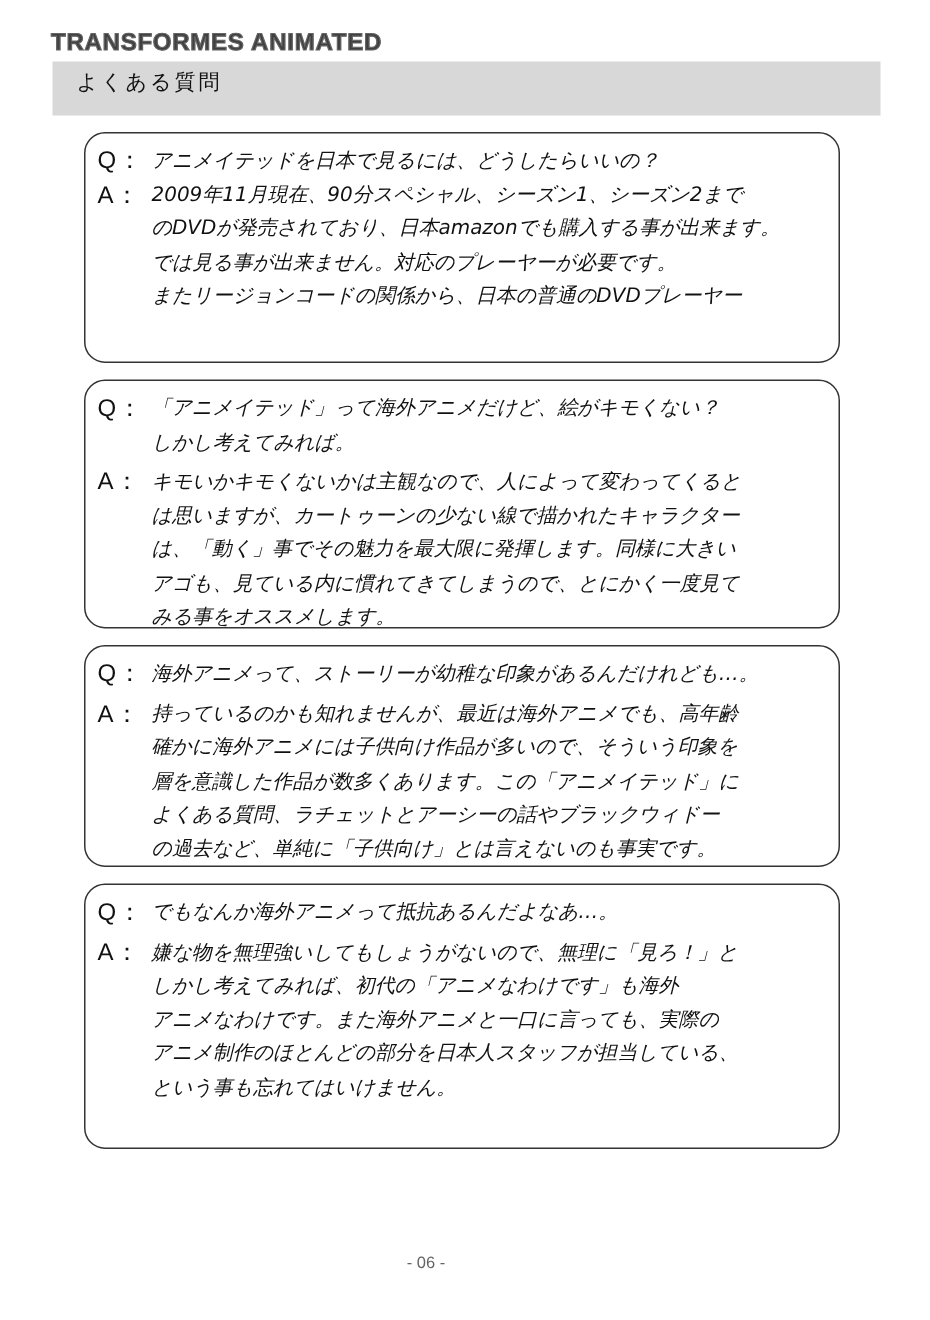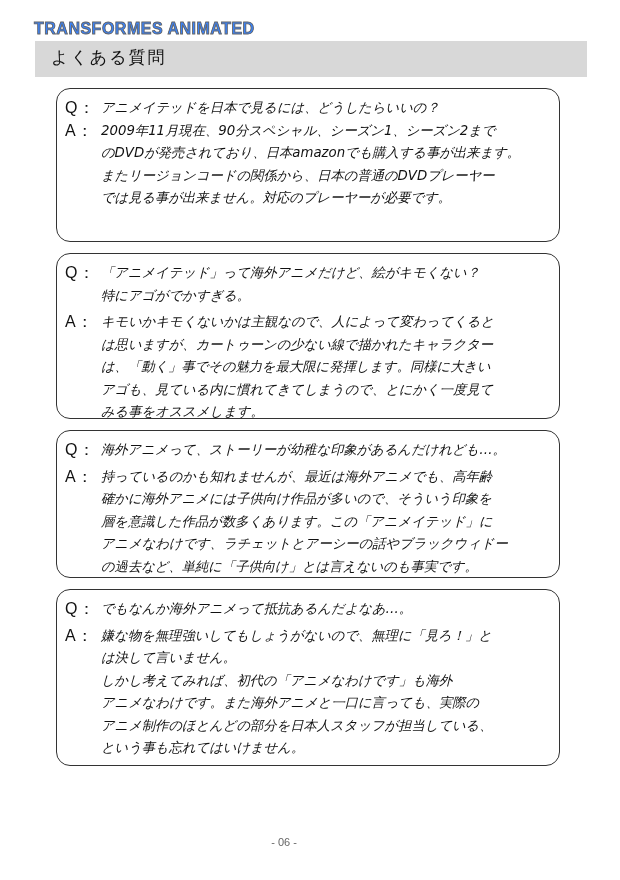--- a/index.html
+++ b/index.html
@@ -4,31 +4,31 @@
   <style>
     html, body { margin: 0; padding: 0; background: #ffffff; }
     body {
       width: 620px; height: 880px; position: relative; overflow: hidden;
       font-family: "DejaVu Sans", sans-serif; color: #111;
     }
     .brand {
       position: absolute; left: 34px; top: 20px;
       font-family: "Liberation Sans", sans-serif; font-weight: bold;
       font-size: 16px; letter-spacing: 0.5px;
-      color: #3b82f6;
+      color: #404040;
       -webkit-text-stroke: 0.8px #666;
       text-shadow: 0 0 0 #666;
     }
     .title-bar {
       position: absolute; left: 35px; top: 41px; width: 552px; height: 36px;
       background: #d8d8d8;
     }
     .title-bar span {
       position: absolute; left: 16px; top: 5px;
-      font-size: 17px; letter-spacing: 2px; color: #111;
+      font-size: 14px; letter-spacing: 2px; color: #111;
     }
     .qa-box {
       position: absolute; left: 56px; width: 504px;
       border: 1.3px solid #333; border-radius: 14px;
       background: #fff;
       box-sizing: border-box;
       padding: 8px 8px 8px 8px;
     }
     .row { display: flex; align-items: flex-start; font-size: 13.3px; line-height: 22.5px; }
     .row + .row { margin-top: 4px; }
@@ -59,32 +59,32 @@
     <span class="mark">Q：</span>
     <div class="lines">
       <div class="line">アニメイテッドを日本で見るには、どうしたらいいの？</div>
     </div>
   </div>
   <div class="row" style="margin-top:0">
     <span class="mark">A：</span>
     <div class="lines">
       <div class="line">2009年11月現在、90分スペシャル、シーズン1、シーズン2まで</div>
       <div class="line">のDVDが発売されており、日本amazonでも購入する事が出来ます。</div>
+      <div class="line">では見る事が出来ません。対応のプレーヤーが必要です。</div>
       <div class="line">またリージョンコードの関係から、日本の普通のDVDプレーヤー</div>
-      <div class="line">では見る事が出来ません。対応のプレーヤーが必要です。</div>
     </div>
   </div>
 </div>
 
 <div class="qa-box" style="top:253px; height:166px;">
   <div class="row">
     <span class="mark">Q：</span>
     <div class="lines">
       <div class="line">「アニメイテッド」って海外アニメだけど、絵がキモくない？</div>
-      <div class="line">特にアゴがでかすぎる。</div>
+      <div class="line">しかし考えてみれば。</div>
     </div>
   </div>
   <div class="row">
     <span class="mark">A：</span>
     <div class="lines">
       <div class="line">キモいかキモくないかは主観なので、人によって変わってくると</div>
       <div class="line">は思いますが、カートゥーンの少ない線で描かれたキャラクター</div>
       <div class="line">は、「動く」事でその魅力を最大限に発揮します。同様に大きい</div>
       <div class="line">アゴも、見ている内に慣れてきてしまうので、とにかく一度見て</div>
       <div class="line">みる事をオススメします。</div>
@@ -98,38 +98,37 @@
     <div class="lines">
       <div class="line">海外アニメって、ストーリーが幼稚な印象があるんだけれども…。</div>
     </div>
   </div>
   <div class="row">
     <span class="mark">A：</span>
     <div class="lines">
       <div class="line">持っているのかも知れませんが、最近は海外アニメでも、高年齢</div>
       <div class="line">確かに海外アニメには子供向け作品が多いので、そういう印象を</div>
       <div class="line">層を意識した作品が数多くあります。この「アニメイテッド」に</div>
-      <div class="line">アニメなわけです、ラチェットとアーシーの話やブラックウィドー</div>
+      <div class="line">よくある質問、ラチェットとアーシーの話やブラックウィドー</div>
       <div class="line">の過去など、単純に「子供向け」とは言えないのも事実です。</div>
     </div>
   </div>
 </div>
 
 <div class="qa-box" style="top:589px; height:177px;">
   <div class="row">
     <span class="mark">Q：</span>
     <div class="lines">
       <div class="line">でもなんか海外アニメって抵抗あるんだよなあ…。</div>
     </div>
   </div>
   <div class="row">
     <span class="mark">A：</span>
     <div class="lines">
       <div class="line">嫌な物を無理強いしてもしょうがないので、無理に「見ろ！」と</div>
-      <div class="line">は決して言いません。</div>
       <div class="line">しかし考えてみれば、初代の「アニメなわけです」も海外</div>
       <div class="line">アニメなわけです。また海外アニメと一口に言っても、実際の</div>
       <div class="line">アニメ制作のほとんどの部分を日本人スタッフが担当している、</div>
       <div class="line">という事も忘れてはいけません。</div>
     </div>
   </div>
 </div>
 
 <div class="page-num">- 06 -</div>
 

